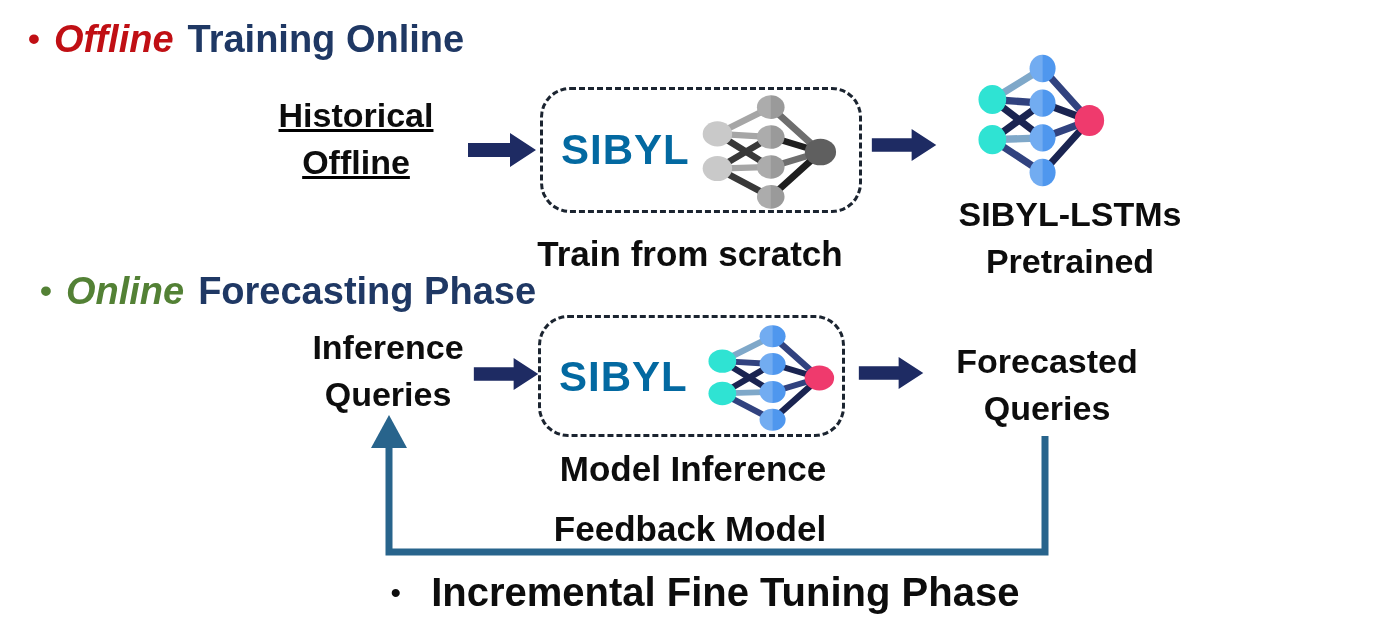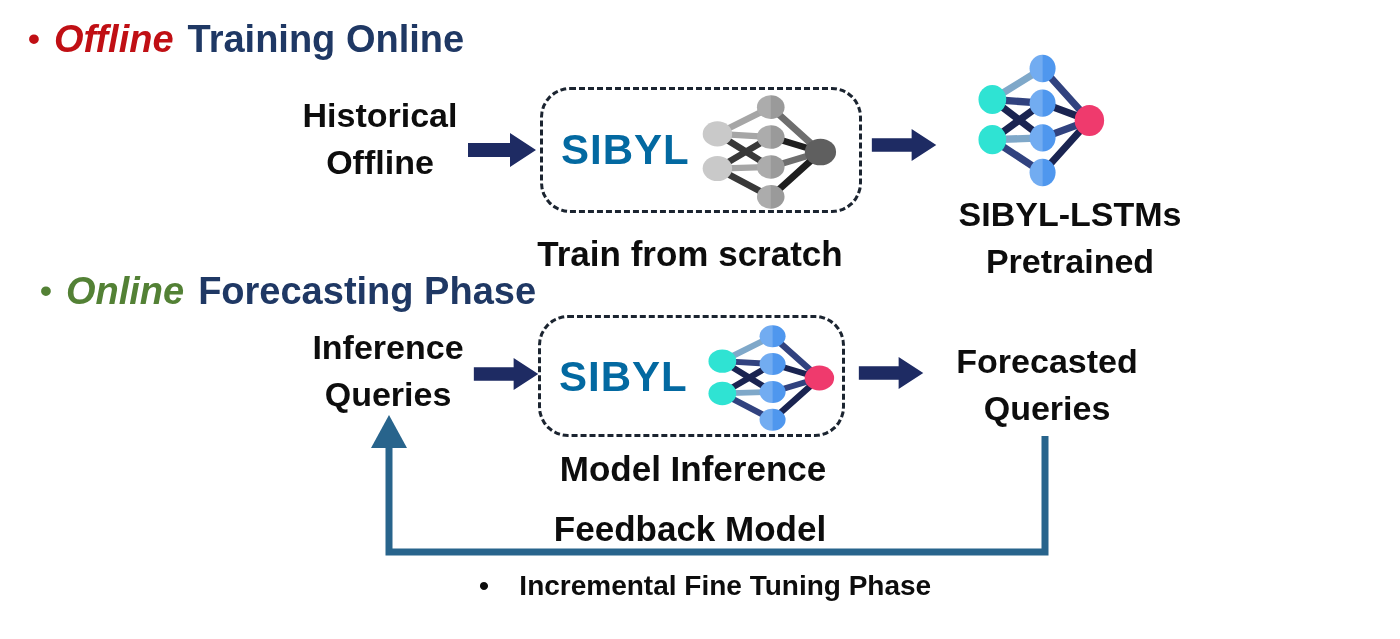--- a/index.html
+++ b/index.html
@@ -15,35 +15,35 @@
   .em-green{color:var(--online-green);font-style:italic;}
   .title-rest{color:var(--title-navy);}
   .lbl{color:var(--label-black);font-weight:700;font-size:34px;text-align:center;line-height:47px;white-space:nowrap;}
   .caption{color:var(--label-black);font-weight:700;font-size:35px;white-space:nowrap;}
   .dashed-box{
     border:3px dashed var(--box-border);border-radius:30px;box-sizing:border-box;
   }
   .sibyl{color:#0369a1;font-weight:700;font-size:42px;letter-spacing:1px;white-space:nowrap;}
   .bottom-row{display:flex;align-items:center;gap:30px;white-space:nowrap;}
   .bottom-bullet{color:var(--label-black);font-size:30px;line-height:1;}
-  .bottom-text{color:var(--label-black);font-weight:700;font-size:28px;}
+  .bottom-text{color:var(--label-black);font-weight:700;font-size:40px;}
   svg{display:block;}
 </style>
 </head>
 <body>
 
 <div class="canvas">
 
   <div class="abs title-row" style="left:28px;top:18px;">
     <span class="title-bullet" style="color:var(--offline-red);">•</span>
     <span class="em-red">Offline</span>
     <span class="title-rest">Training Online</span>
   </div>
 
-  <div class="abs ctr" style="left:380px;top:92px;">
+  <div class="abs ctr" style="left:356px;top:92px;text-decoration:underline;">
     <div class="lbl">Historical</div>
     <div class="lbl">Offline</div>
   </div>
 
   <svg class="abs" style="left:468px;top:131px;" width="70" height="38" viewBox="0 0 70 38">
     <polygon points="0,12 42,12 42,2 68,19 42,36 42,26 0,26" style="fill:var(--arrow-navy);"></polygon>
   </svg>
 
   <div class="abs dashed-box" style="left:540px;top:87px;width:322px;height:126px;">
     <div class="abs sibyl" style="left:18px;top:36px;">SIBYL</div>

